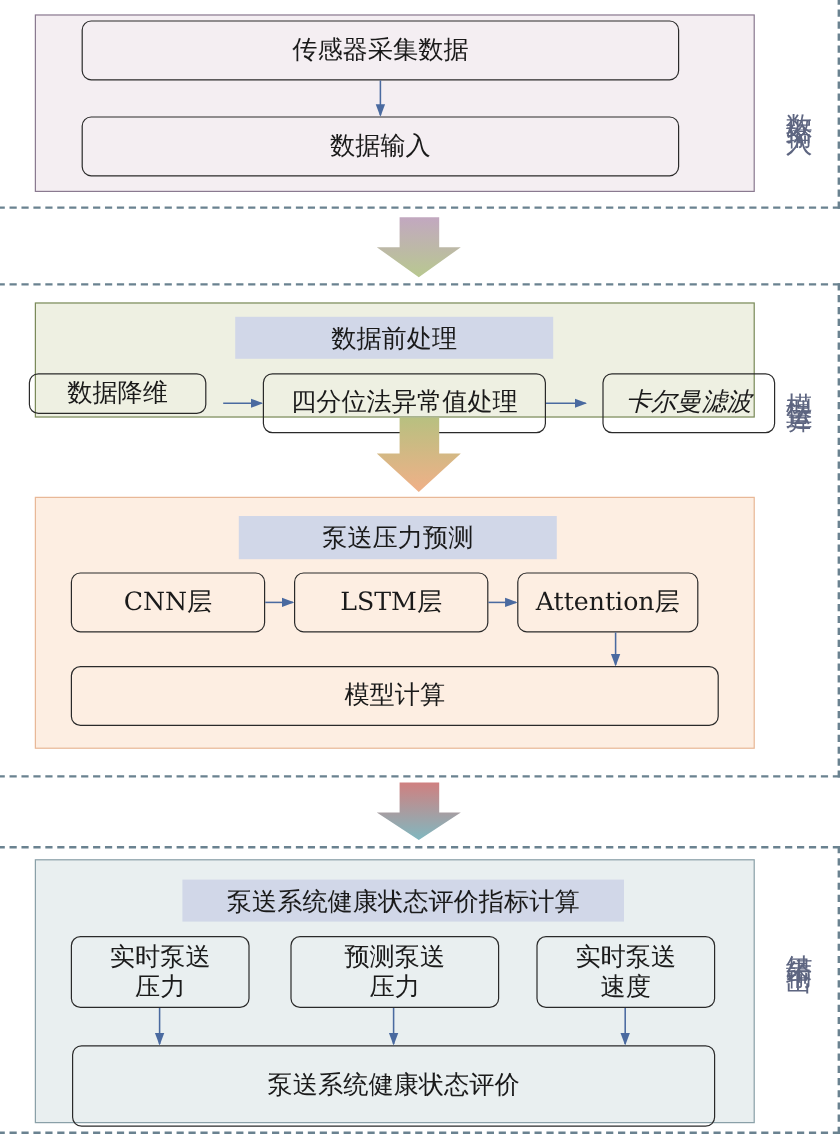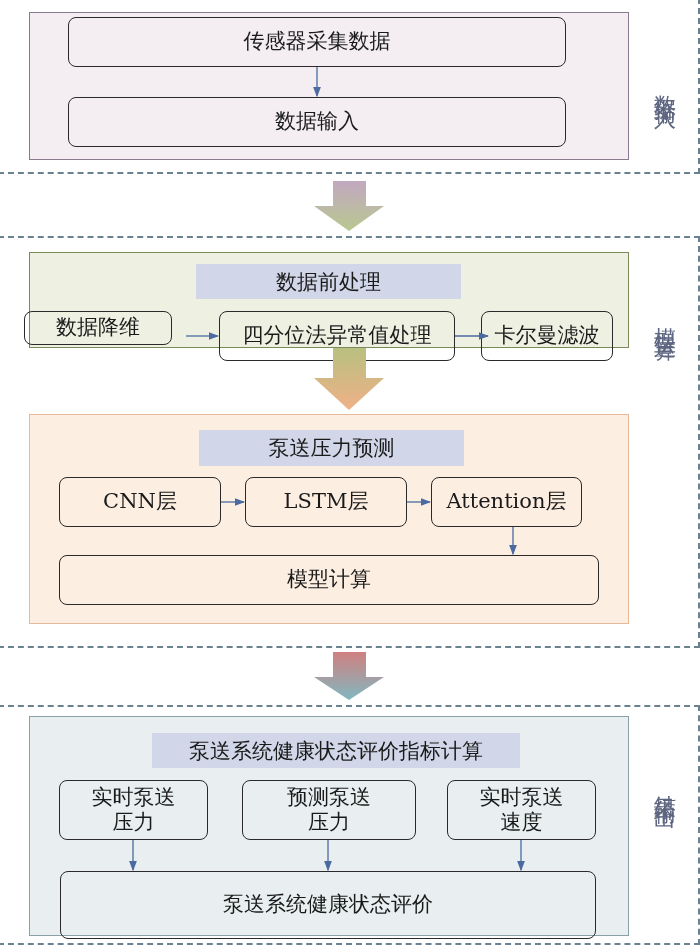--- a/index.html
+++ b/index.html
@@ -22,21 +22,21 @@
 <div class="abs panel" style="left:29px;top:12px;width:600px;height:148px;background:#f4eef2;border-color:#8a7a90;"></div>
 <div class="abs box" style="left:68px;top:17px;width:498px;height:50px;">传感器采集数据</div>
 <div class="abs box" style="left:68px;top:97px;width:498px;height:50px;">数据输入</div>
 <div class="abs side" style="left:645px;top:25px;width:40px;height:120px;">数据输入</div>
 
 <div class="abs dash" style="left:-2px;top:236px;width:702px;height:412px;"></div>
 <div class="abs panel" style="left:29px;top:252px;width:600px;height:96px;background:#eef0e2;border-color:#7a8a5a;"></div>
 <div class="abs band" style="left:196px;top:264px;width:265px;height:35px;">数据前处理</div>
 <div class="abs box" style="left:24px;top:311px;width:148px;height:34px;">数据降维</div>
 <div class="abs box" style="left:219px;top:311px;width:236px;height:50px;">四分位法异常值处理</div>
-<div class="abs box" style="left:481px;top:311px;width:132px;height:50px;">卡尔曼滤波</div>
+<div class="abs box" style="left:502px;top:311px;width:144px;height:50px;font-style:italic;">卡尔曼滤波</div>
 <div class="abs side" style="left:645px;top:258px;width:40px;height:120px;">模型运算</div>
 
 <div class="abs panel" style="left:29px;top:414px;width:600px;height:210px;background:#fdeee2;border-color:#e8b898;"></div>
 <div class="abs band" style="left:199px;top:430px;width:265px;height:36px;">泵送压力预测</div>
 <div class="abs box" style="left:59px;top:477px;width:162px;height:50px;">CNN层</div>
 <div class="abs box" style="left:245px;top:477px;width:162px;height:50px;">LSTM层</div>
 <div class="abs box" style="left:431px;top:477px;width:151px;height:50px;">Attention层</div>
 <div class="abs box" style="left:59px;top:555px;width:540px;height:50px;">模型计算</div>
 
 <div class="abs dash" style="left:-2px;top:705px;width:702px;height:240px;"></div>

